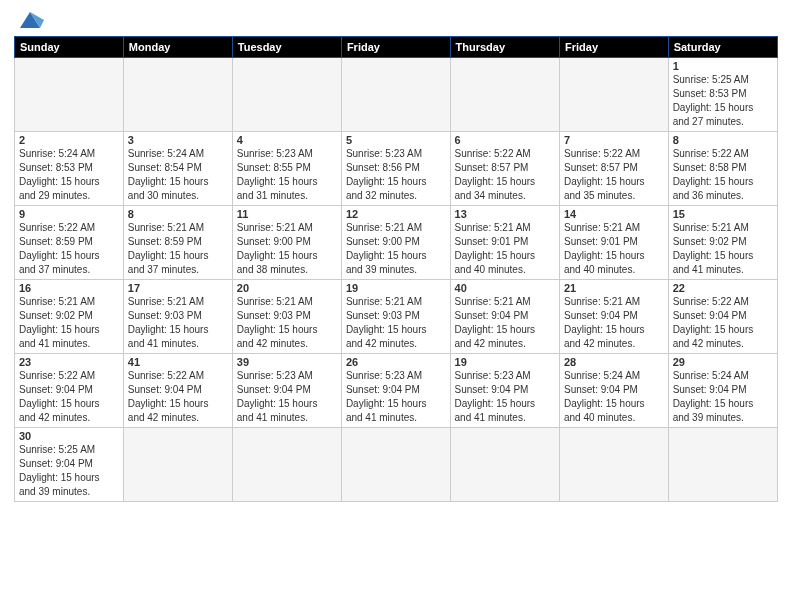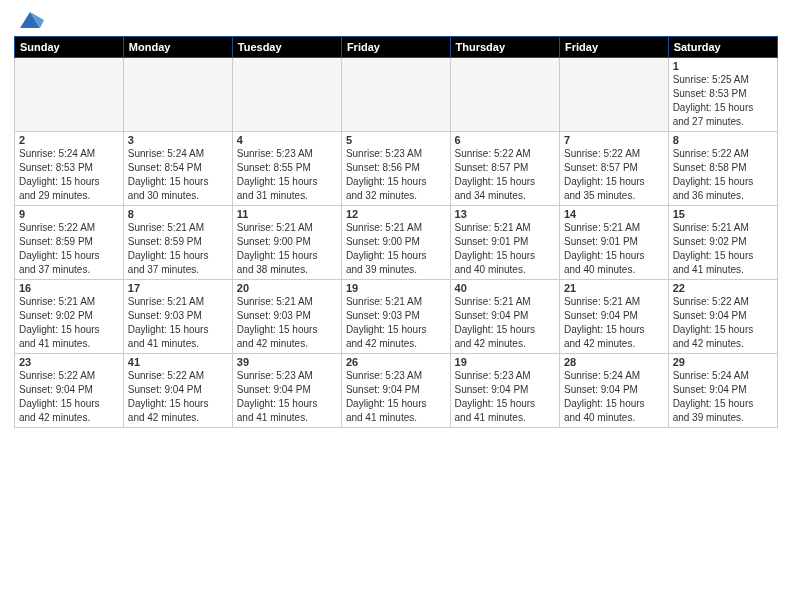--- a/index.html
+++ b/index.html
@@ -341,15 +341,30 @@
 and 40 minutes.</div>
           </td>
           <td>
             <span class="day-number">29</span>
             <div class="day-info" style="white-space: pre-line;">Sunrise: 5:24 AM
 Sunset: 9:04 PM
 Daylight: 15 hours
 and 39 minutes.</div>
           </td>
         </tr>
+        <tr class="last-row">
+          <td>
+            <span class="day-number">30</span>
+            <div class="day-info" style="white-space: pre-line;">Sunrise: 5:25 AM
+Sunset: 9:04 PM
+Daylight: 15 hours
+and 39 minutes.</div>
+          </td>
+          <td class="empty"></td>
+          <td class="empty"></td>
+          <td class="empty"></td>
+          <td class="empty"></td>
+          <td class="empty"></td>
+          <td class="empty"></td>
+        </tr>
       </tbody>
   </table>
 </div>
 
 </body></html>

